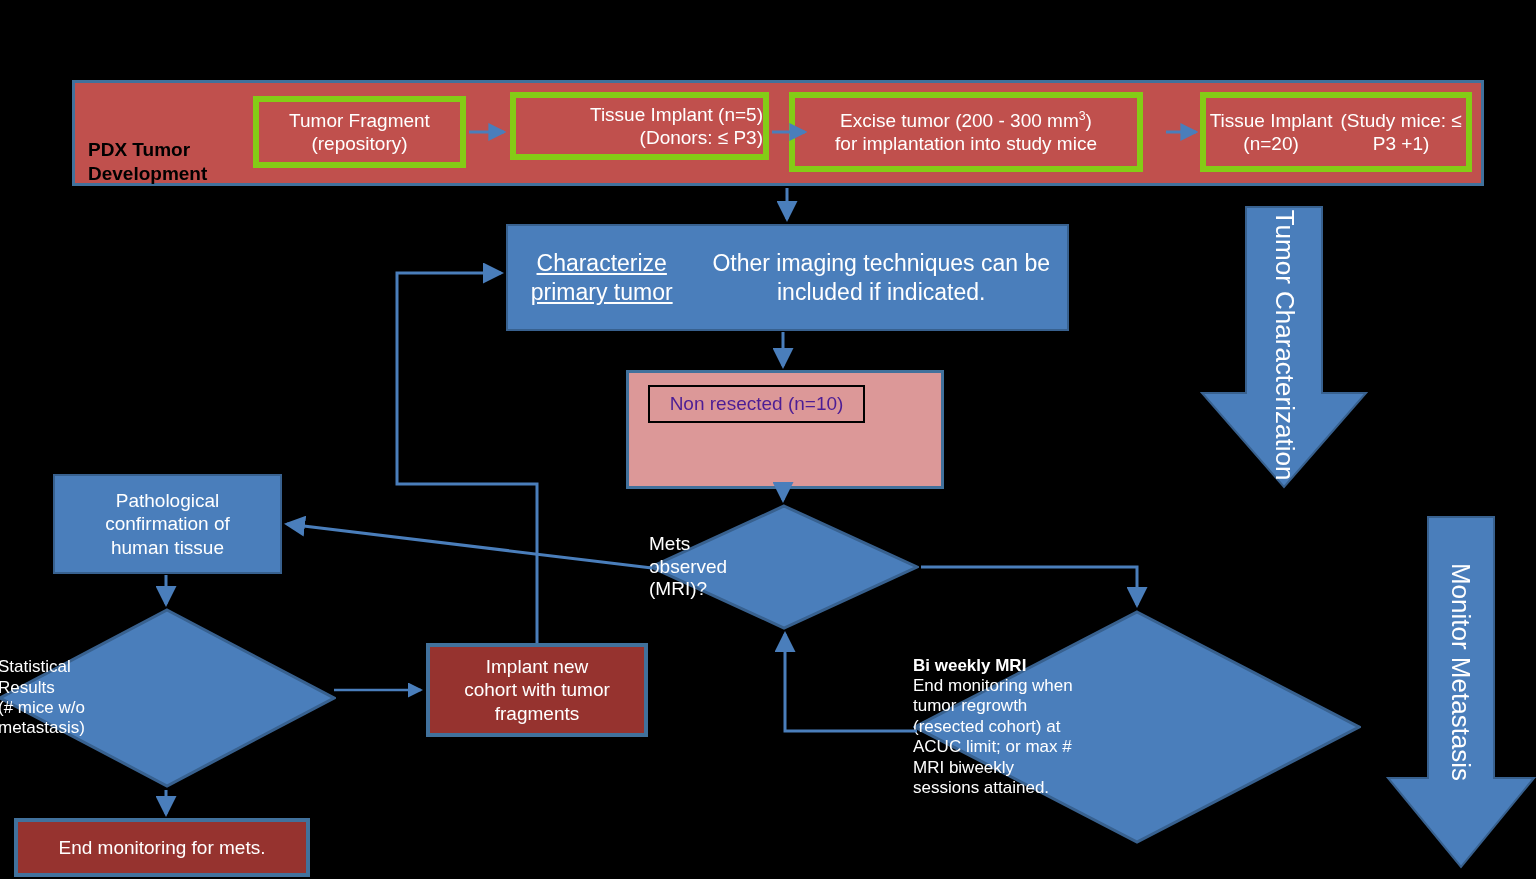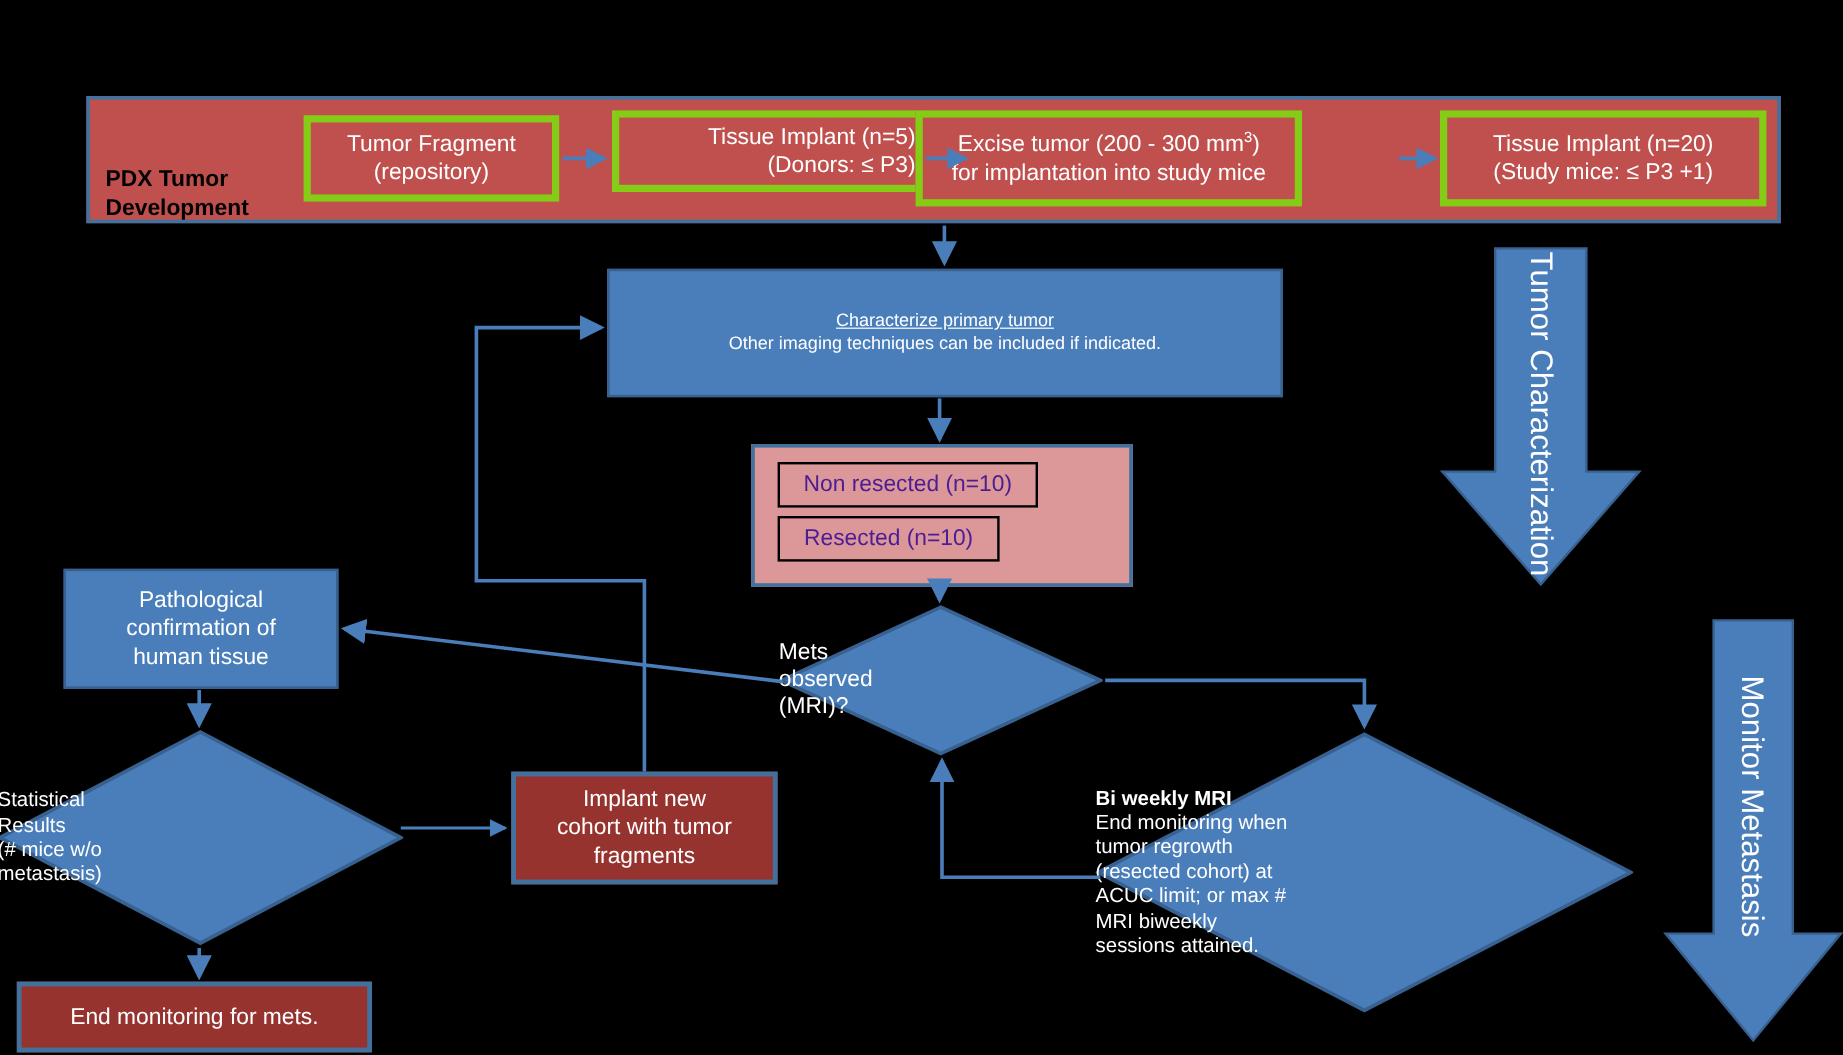--- a/index.html
+++ b/index.html
@@ -128,43 +128,40 @@
   <div class="node red-box" style="left:253px; top:96px; width:213px; height:72px; font-size:19px; flex-direction:column;">
     <div>Tumor Fragment</div>
     <div>(repository)</div>
   </div>
 
   <div class="node red-box" style="left:510px; top:92px; width:259px; height:68px; font-size:19px; flex-direction:column;align-items:flex-end;">
     <div>Tissue Implant (n=5)</div>
     <div>(Donors: ≤ P3)</div>
   </div>
 
-  <div class="node red-box" style="left:763px; top:92px; width:322px; height:80px; font-size:19px; flex-direction:column;">
+  <div class="node red-box" style="left:789px; top:92px; width:354px; height:80px; font-size:19px; flex-direction:column;">
     <div>
       <span>Excise tumor (200 - 300 mm<sup style="font-size:0.65em;">3</sup>)</span>
     </div>
     <div>for implantation into study mice</div>
   </div>
 
-  <div class="node red-box" style="left:1200px; top:92px; width:272px; height:80px; font-size:19px; flex-direction:column;">
+  <div class="node red-box" style="left:1200px; top:92px; width:272px; height:80px; font-size:19px; flex-direction:row;">
     <div>Tissue Implant (n=20)</div>
     <div>(Study mice: ≤ P3 +1)</div>
   </div>
 
-  <div class="node blue-box" style="left:506px; top:224px; width:563px; height:107px; font-size:15px; flex-direction:column;">
+  <div class="node blue-box" style="left:506px; top:224px; width:563px; height:107px; font-size:23px; flex-direction:row;">
     <div class="underline">Characterize primary tumor</div>
     <div>Other imaging techniques can be included if indicated.</div>
   </div>
 
   <div class="pink-box" style="position:absolute; left:626px; top:370px; width:312px; height:113px;">
     <div class="inner-pink" style="left:19px; top:12px; width:217px; height:38px; font-size:19px;">
       <span>Non resected (n=10)</span>
-    </div>
-    <div class="inner-pink" style="left:19px; top:57px; width:185px; height:38px; font-size:19px;">
-      <span>Resected (n=10)</span>
     </div>
   </div>
 
   <div class="diamond-wrap" style="left:649px; top:504px; width:270px; height:126px;">
     <svg width="270" height="126" viewBox="0 0 270 126">
       <polygon points="135,2 268,63 135,124 2,63" fill="#4A7EBB" stroke="#38618F" stroke-width="3"></polygon>
     </svg>
     <div class="diamond-text" style="font-size:19px; flex-direction:column;">
       <div>Mets</div>
       <div>observed</div>

